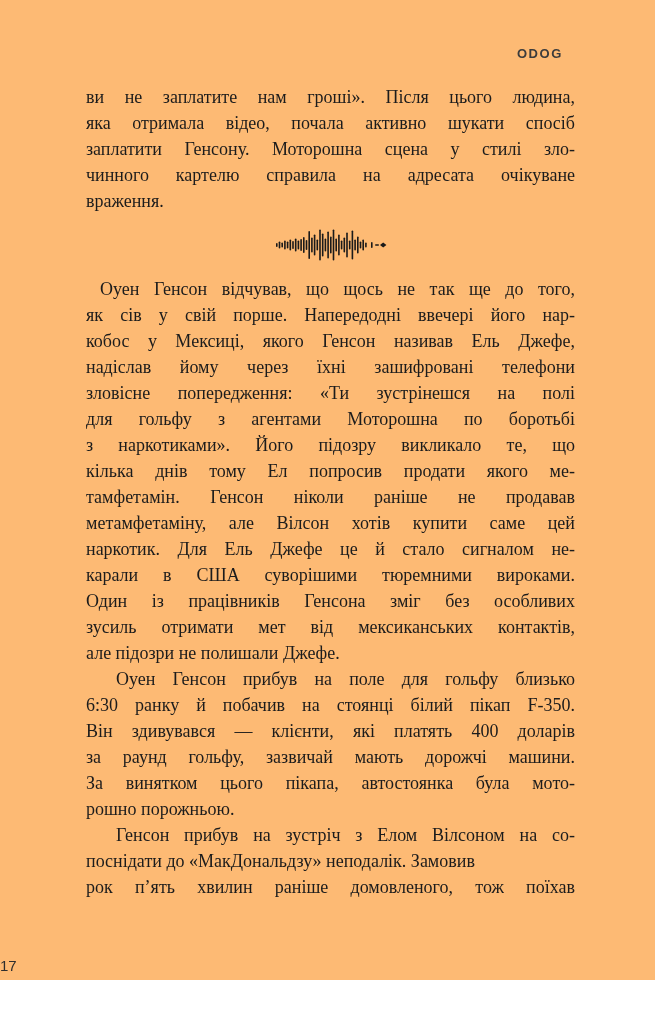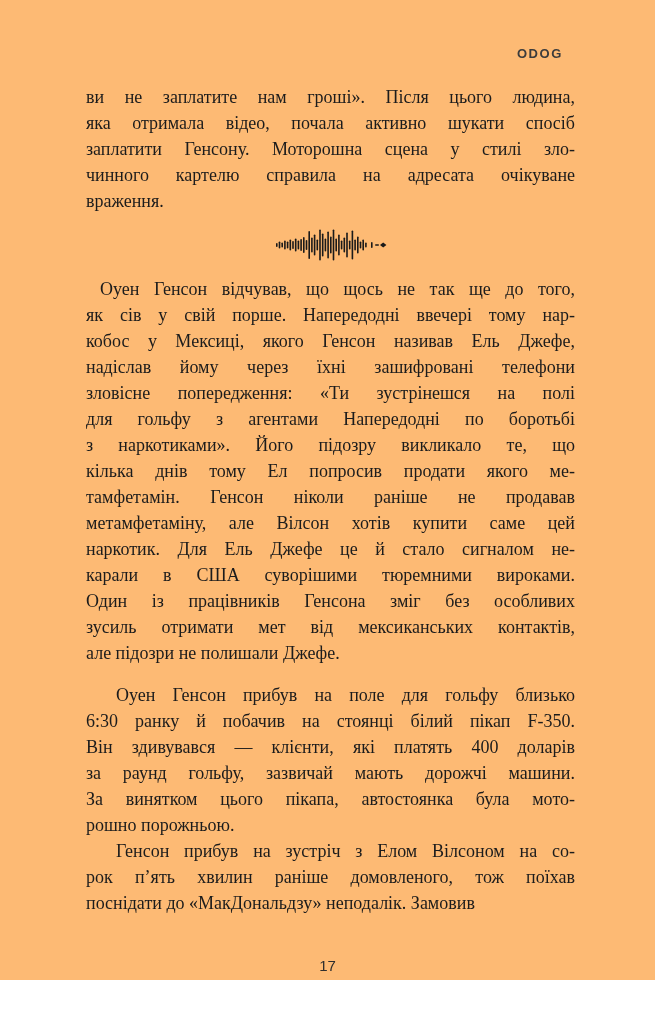--- a/index.html
+++ b/index.html
@@ -44,21 +44,20 @@
     margin: 13px 0;
     display: flex;
     align-items: center;
     justify-content: center;
   }
   .page-number {
     position: absolute;
     top: 957px;
     left: 0;
     width: 100%;
-    text-align: center;
     font-family: "Liberation Sans", "DejaVu Sans", sans-serif;
     font-size: 15px;
     color: #2e2e2e;
   }
 </style>
 </head>
 <body>
 
 <div class="page">
 
@@ -114,47 +113,47 @@
           <rect x="91.1" y="14.5" width="1.6" height="5" rx="0.8" fill="#1a1a1a"></rect>
           <rect x="97" y="14" width="1.6" height="6" rx="0.8" fill="#1a1a1a"></rect>
           <rect x="101" y="16.2" width="4" height="1.6" rx="0.8" fill="#1a1a1a"></rect>
           <path d="M106 17 l3.2 -2.4 l3.2 2.4 l-3.2 2.4 z" fill="#1a1a1a"></path>
         </svg>
     </div>
 
     <section>
         <div class="paragraph">
           <div class="line" style="text-indent: 14px;">Оуен Генсон відчував, що щось не так ще до того,</div>
-          <div class="line">як сів у свій порше. Напередодні ввечері тому нар-</div>
+          <div class="line">як сів у свій порше. Напередодні ввечері його нар-</div>
           <div class="line">кобос у Мексиці, якого Генсон називав Ель Джефе,</div>
           <div class="line">надіслав йому через їхні зашифровані телефони</div>
           <div class="line">зловісне попередження: «Ти зустрінешся на полі</div>
-          <div class="line">для гольфу з агентами Напередодні по боротьбі</div>
+          <div class="line">для гольфу з агентами Моторошна по боротьбі</div>
           <div class="line">з наркотиками». Його підозру викликало те, що</div>
           <div class="line">кілька днів тому Ел попросив продати якого ме-</div>
           <div class="line">тамфетамін. Генсон ніколи раніше не продавав</div>
           <div class="line">метамфетаміну, але Вілсон хотів купити саме цей</div>
           <div class="line">наркотик. Для Ель Джефе це й стало сигналом не-</div>
           <div class="line">карали в США суворішими тюремними вироками.</div>
           <div class="line">Один із працівників Генсона зміг без особливих</div>
           <div class="line">зусиль отримати мет від мексиканських контактів,</div>
           <div class="line last">але підозри не полишали Джефе.</div>
         </div>
         <div class="paragraph">
-          <div class="line" style="text-indent: 30px; margin-top: 16px;">Оуен Генсон прибув на поле для гольфу близько</div>
+          <div class="line" style="text-indent: 30px;">Оуен Генсон прибув на поле для гольфу близько</div>
           <div class="line">6:30 ранку й побачив на стоянці білий пікап F-350.</div>
           <div class="line">Він здивувався — клієнти, які платять 400 доларів</div>
           <div class="line">за раунд гольфу, зазвичай мають дорожчі машини.</div>
           <div class="line">За винятком цього пікапа, автостоянка була мото-</div>
           <div class="line last">рошно порожньою.</div>
         </div>
         <div class="paragraph">
           <div class="line" style="text-indent: 30px;">Генсон прибув на зустріч з Елом Вілсоном на со-</div>
+          <div class="line last">поснідати до «МакДональдзу» неподалік. Замовив</div>
           <div class="line">рок п’ять хвилин раніше домовленого, тож поїхав</div>
-          <div class="line last">поснідати до «МакДональдзу» неподалік. Замовив</div>
         </div>
       </section>
 
   </main>
 
   <div class="page-number">17</div>
 
 </div>
 
 </body></html>

